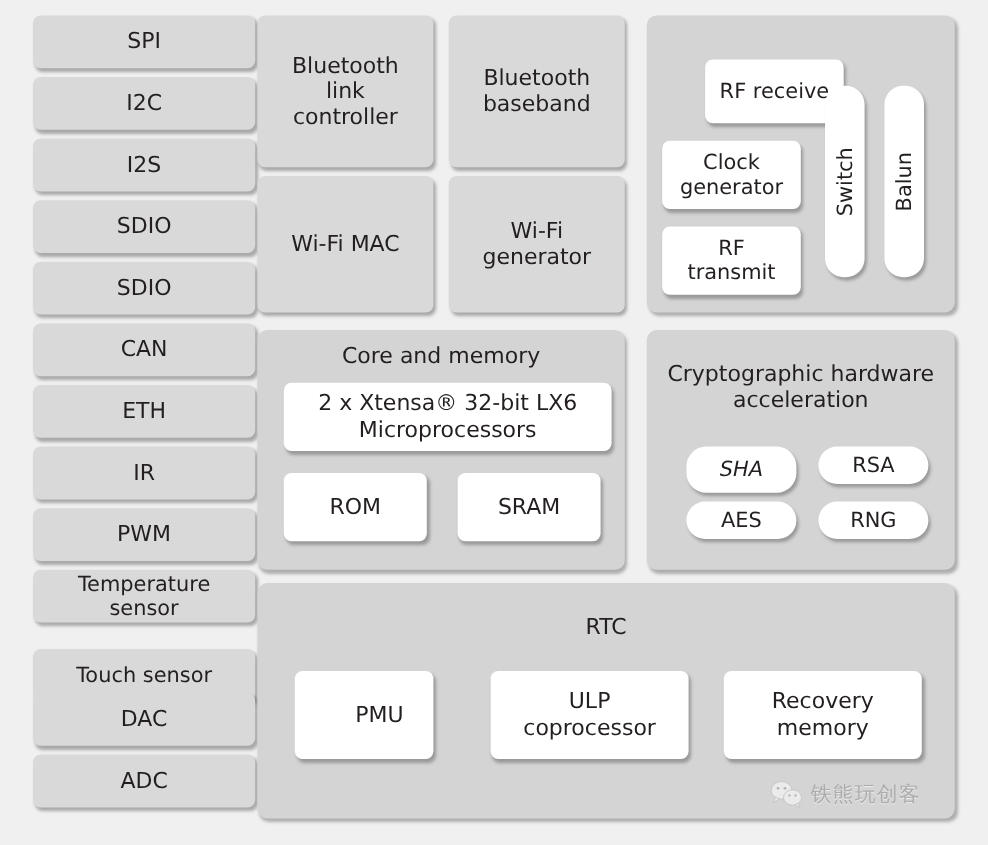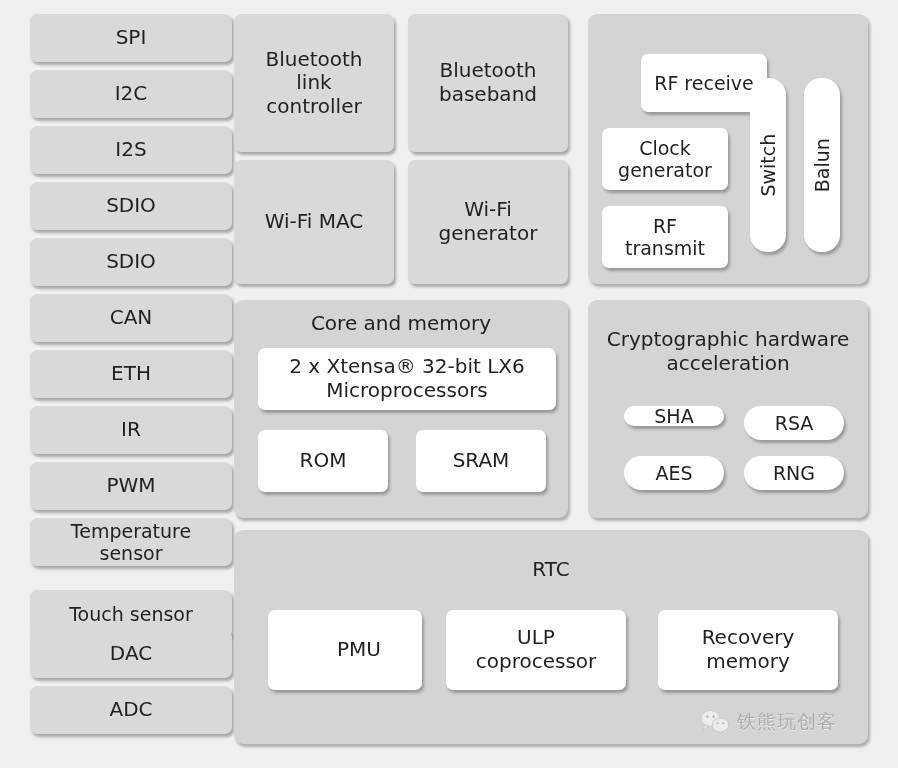--- a/index.html
+++ b/index.html
@@ -142,29 +142,29 @@
   <div class="panel-title" style="top:12px;">Core and memory</div>
   <div class="blk white" style="left:24px;top:48px;width:298px;height:62px;font-size:20px;white-space:pre-line;">2 x Xtensa® 32-bit LX6
 Microprocessors</div>
   <div class="blk white" style="left:24px;top:130px;width:130px;height:62px;font-size:20px;">ROM</div>
   <div class="blk white" style="left:182px;top:130px;width:130px;height:62px;font-size:20px;">SRAM</div>
 </div>
 
 <div class="panel" style="left:588px;top:300px;width:280px;height:218px;">
   <div class="panel-title" style="top:28px;white-space:pre-line;">Cryptographic hardware
 acceleration</div>
-  <div class="blk white pill" style="left:36px;top:106px;width:100px;height:20px;font-size:19px;">SHA</div>
+  <div class="blk white pill" style="left:36px;top:106px;width:100px;height:42px;font-size:19px;font-style:italic;">SHA</div>
   <div class="blk white pill" style="left:36px;top:156px;width:100px;height:34px;font-size:19px;">AES</div>
   <div class="blk white pill" style="left:156px;top:106px;width:100px;height:34px;font-size:19px;">RSA</div>
   <div class="blk white pill" style="left:156px;top:156px;width:100px;height:34px;font-size:19px;">RNG</div>
 </div>
 
 <div class="panel" style="left:234px;top:530px;width:634px;height:214px;">
   <div class="panel-title" style="top:28px;">RTC</div>
-  <div class="blk white" style="left:34px;top:80px;width:154px;height:80px;font-size:20px;padding-left:28px;">PMU</div>
+  <div class="blk white" style="left:34px;top:80px;width:126px;height:80px;font-size:20px;padding-left:28px;">PMU</div>
   <div class="blk white" style="left:212px;top:80px;width:180px;height:80px;font-size:20px;white-space:pre-line;">ULP
 coprocessor</div>
   <div class="blk white" style="left:424px;top:80px;width:180px;height:80px;font-size:20px;white-space:pre-line;">Recovery
 memory</div>
 </div>
 
 <div id="watermark">
   <svg class="wechat-icon" width="30" height="26" viewBox="0 0 30 26">
     <g fill="#ffffff" stroke="#b5b5b5" stroke-width="0.8">
       <ellipse cx="10.5" cy="9.5" rx="9.5" ry="8"></ellipse>

